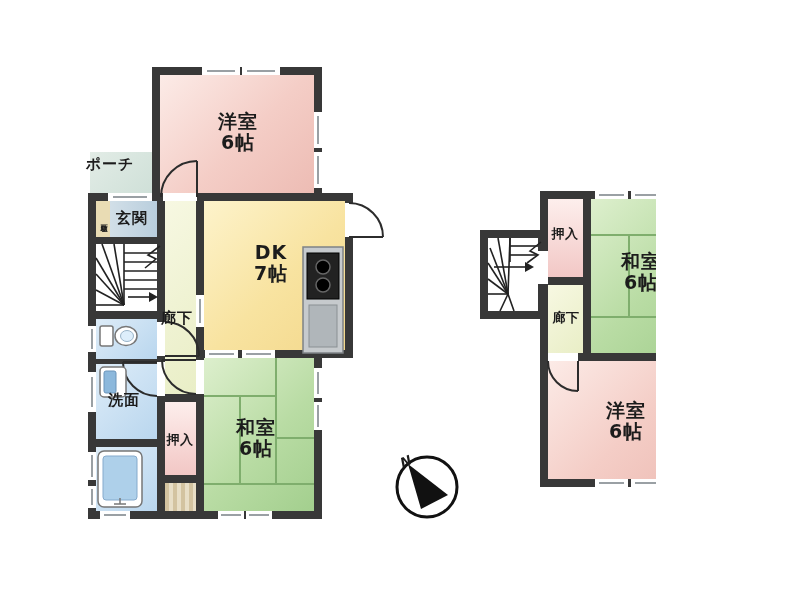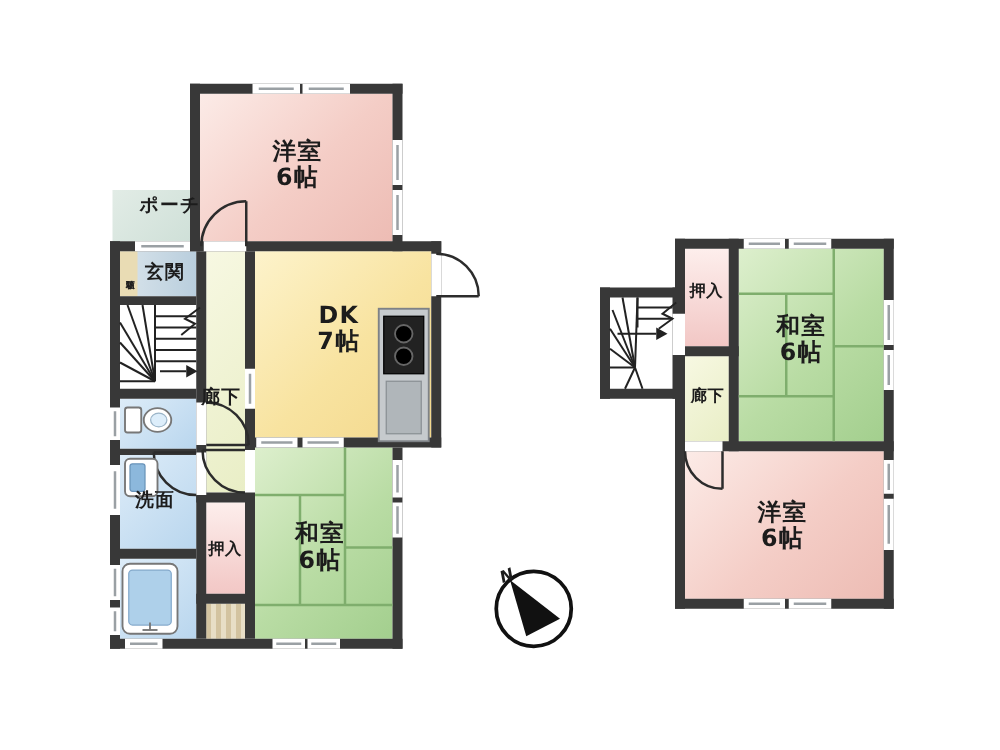--- a/index.html
+++ b/index.html
@@ -1,16 +1,16 @@
 <!DOCTYPE html>
 <html><head>
 <meta charset="utf-8">
 <style>
   html,body{margin:0;padding:0;background:#ffffff;}
-  #plan{position:relative;width:800px;height:600px;background:#ffffff;overflow:hidden;
+  #plan{position:relative;width:656px;height:600px;background:#ffffff;overflow:hidden;
         font-family:"DejaVu Sans","Liberation Sans",sans-serif;}
   .wall{position:absolute;background:#383838;z-index:20;}
   .room{position:absolute;z-index:10;}
   .winh{position:absolute;background:#ffffff;z-index:30;}
   .winh::after{content:"";position:absolute;left:12%;right:12%;top:50%;height:2px;margin-top:-1px;background:#9aa0a4;}
   .winv{position:absolute;background:#ffffff;z-index:30;}
   .winv::after{content:"";position:absolute;top:12%;bottom:12%;left:50%;width:2px;margin-left:-1px;background:#9aa0a4;}
   .gap{position:absolute;background:#ffffff;z-index:30;}
   svg.overlay{position:absolute;left:0;top:0;z-index:40;pointer-events:none;}
   .lbl{position:absolute;z-index:50;transform:translate(-50%,-50%);font-weight:bold;color:#1c1c1c;
@@ -231,21 +231,21 @@
       <span class="l2">6帖</span>
   </div>
   <div class="lbl big" style="left:271px;top:263px;">
     <span class="l2">DK</span>
       <span class="l2">7帖</span>
   </div>
   <div class="lbl big" style="left:256px;top:438px;">
     <span class="l2">和室</span>
       <span class="l2">6帖</span>
   </div>
-  <div class="lbl med" style="left:136px;top:164px;">ポーチ</div>
+  <div class="lbl med" style="left:110px;top:164px;">ポーチ</div>
   <div class="lbl med" style="left:132px;top:218px;">玄関</div>
   <div class="lbl vert" style="left:103px;top:219px;">下駄箱</div>
   <div class="lbl med" style="left:177px;top:318px;">廊下</div>
   <div class="lbl med" style="left:124px;top:400px;">洗面</div>
   <div class="lbl sml" style="left:180px;top:440px;">押入</div>
 
   <div class="lbl sml" style="left:565px;top:234px;">押入</div>
   <div class="lbl sml" style="left:566px;top:318px;">廊下</div>
   <div class="lbl big" style="left:641px;top:272px;">
     <span class="l2">和室</span>

